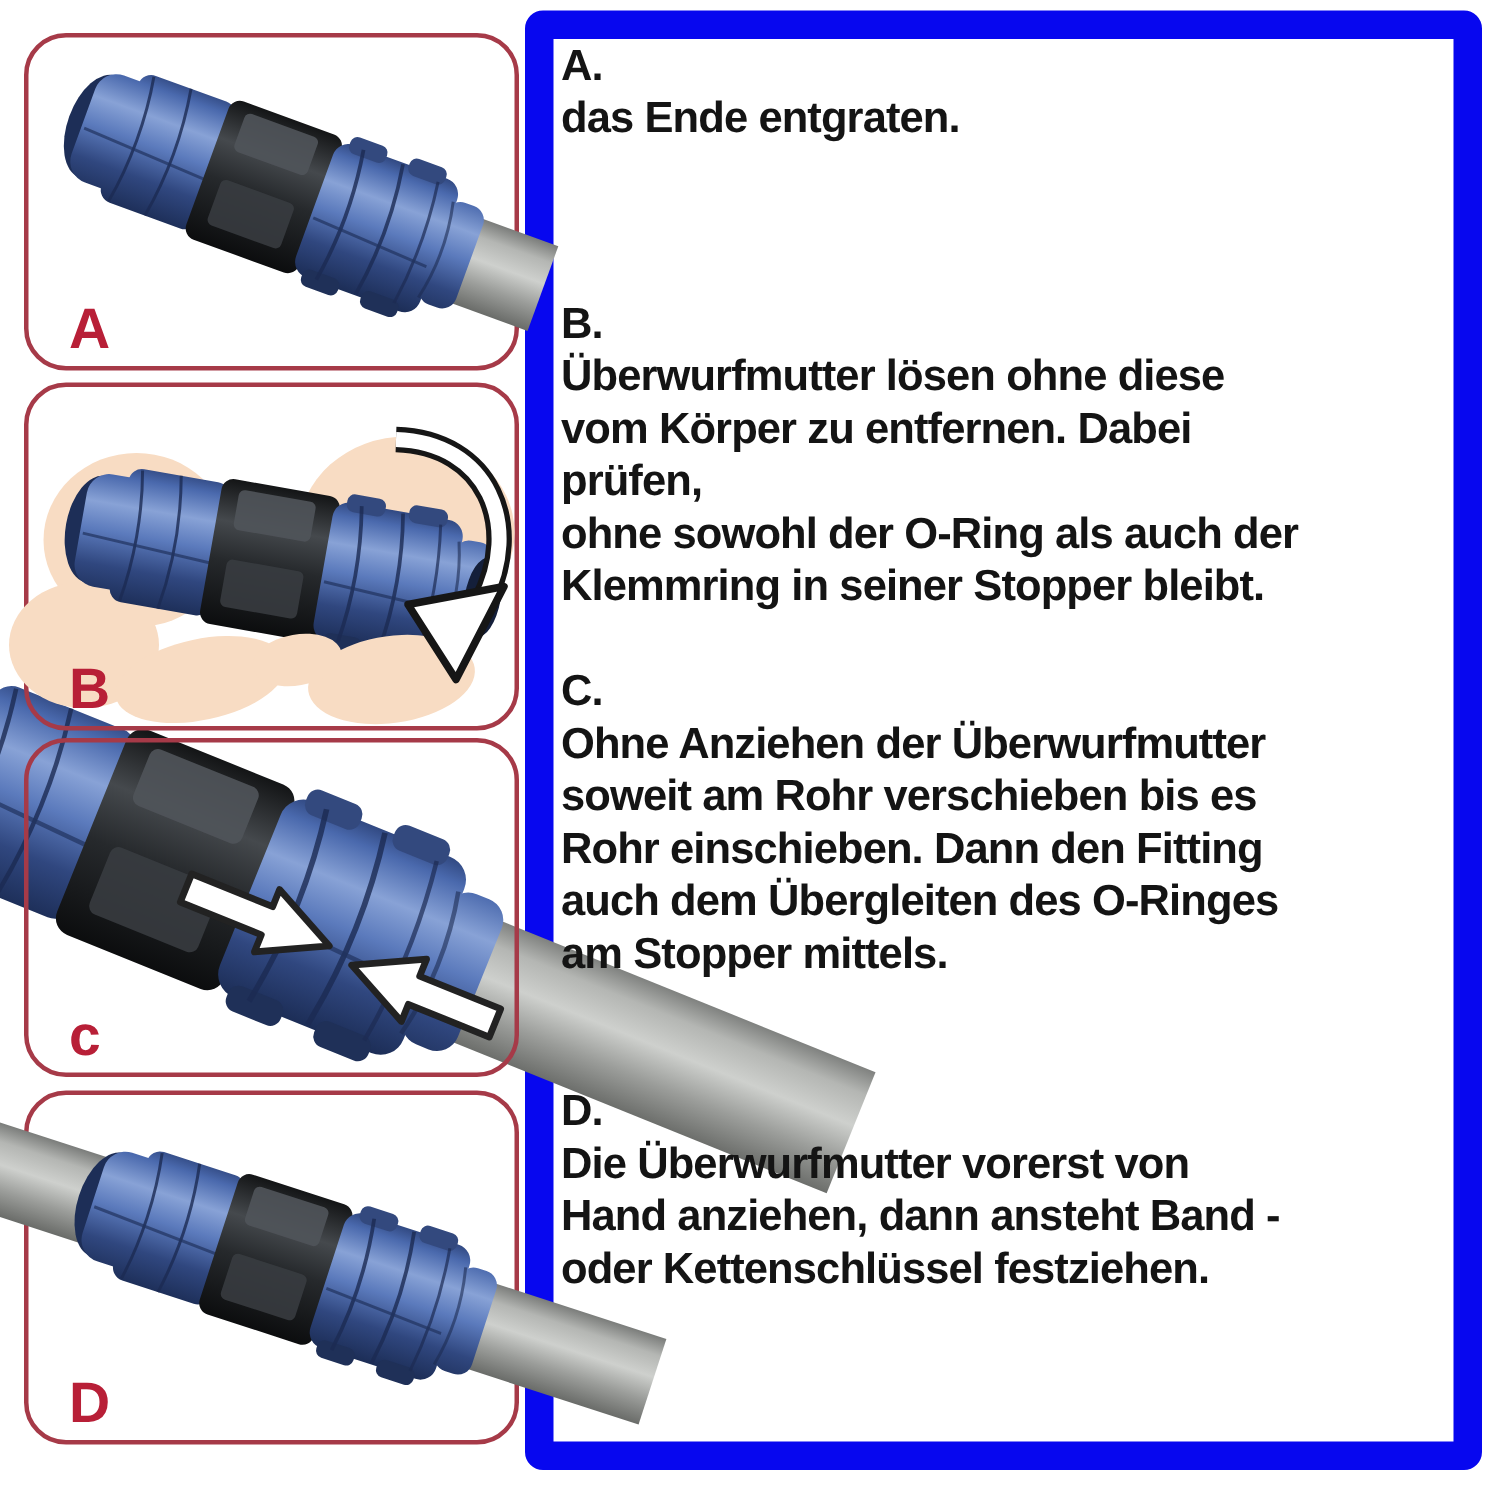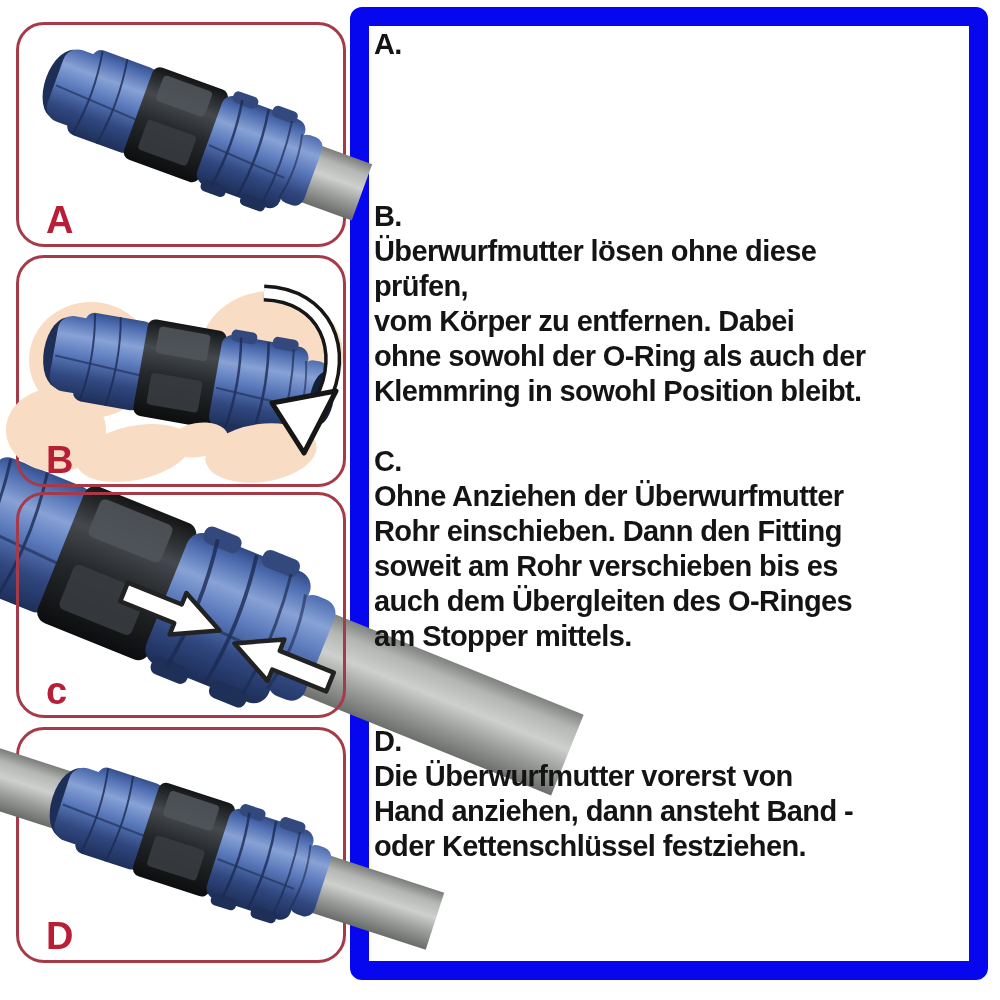--- a/index.html
+++ b/index.html
@@ -132,36 +132,37 @@
     </g>
   </svg>
   <div class="panel-frame"></div>
   <span class="panel-label">D</span>
 </div>
 
 <div class="bluebox"></div>
 
 <div class="sec" id="sec-a">
   <div>A.</div>
+  <div>das Ende entgraten.</div>
 </div>
 
 <div class="sec" id="sec-b">
   <div>B.</div>
   <div>Überwurfmutter lösen ohne diese</div>
+  <div>vom Körper zu entfernen. Dabei</div>
   <div>prüfen,</div>
-  <div>vom Körper zu entfernen. Dabei</div>
   <div>ohne sowohl der O-Ring als auch der</div>
-  <div>Klemmring in sowohl Position bleibt.</div>
+  <div>Klemmring in seiner Stopper bleibt.</div>
 </div>
 
 <div class="sec" id="sec-c">
   <div>C.</div>
   <div>Ohne Anziehen der Überwurfmutter</div>
+  <div>soweit am Rohr verschieben bis es</div>
   <div>Rohr einschieben. Dann den Fitting</div>
-  <div>soweit am Rohr verschieben bis es</div>
   <div>auch dem Übergleiten des O-Ringes</div>
   <div>am Stopper mittels.</div>
 </div>
 
 <div class="sec" id="sec-d">
   <div>D.</div>
   <div>Die Überwurfmutter vorerst von</div>
   <div>Hand anziehen, dann ansteht Band -</div>
   <div>oder Kettenschlüssel festziehen.</div>
 </div>

